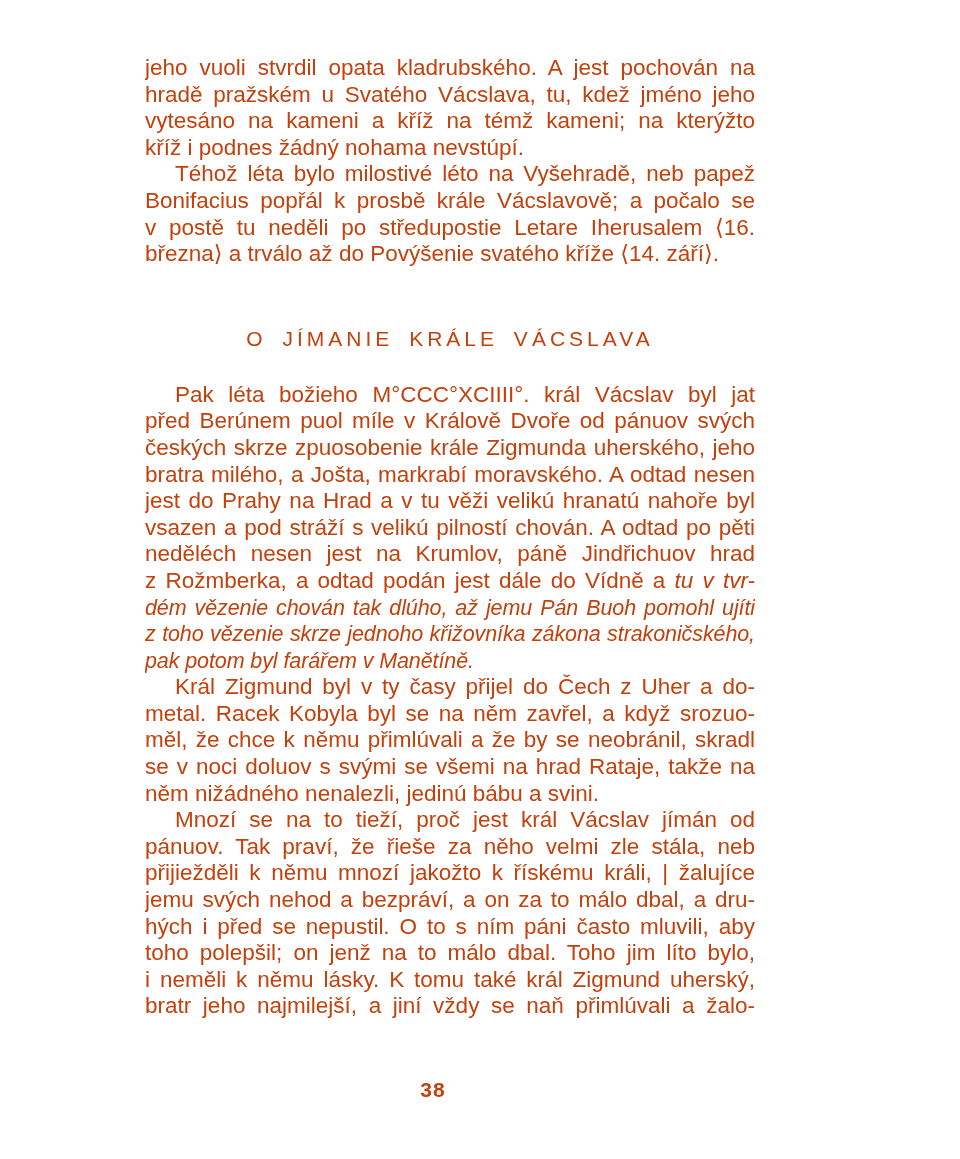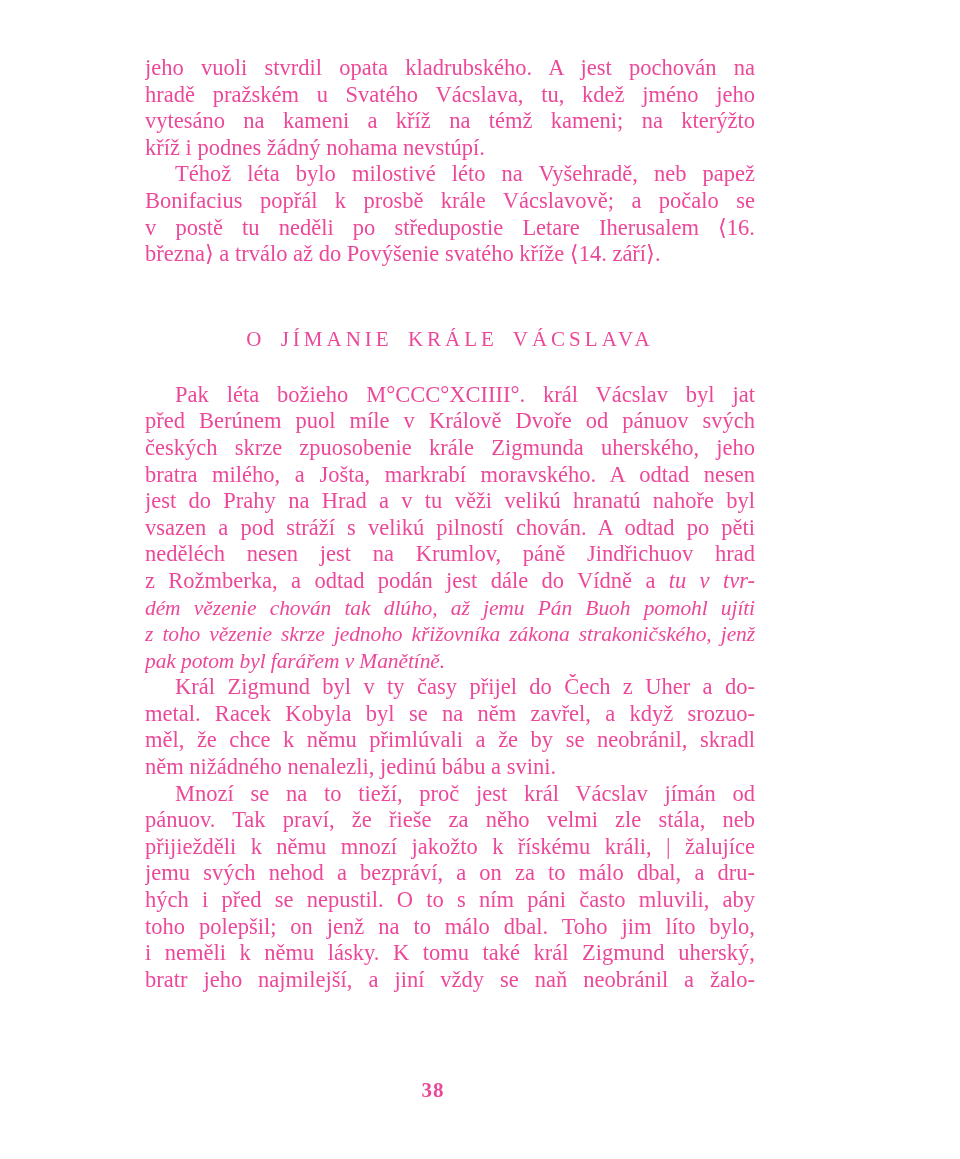--- a/index.html
+++ b/index.html
@@ -1,21 +1,21 @@
 <!DOCTYPE html>
 <html><head>
 <meta charset="utf-8">
 <style>
   html,body { margin:0; padding:0; background:#ffffff; }
   .page {
     position:relative;
     width:960px; height:1159px;
     background:#ffffff;
-    color:#ec4899;
-    font-family:Liberation Serif, serif;
+    color:#c2410c;
+    font-family:Liberation Sans, sans-serif;
     overflow:hidden;
   }
   .text-block {
     position:absolute;
     left:145px; top:55px;
     width:610px;
   }
   .line {
     position:relative;
     font-size:22.5px;
@@ -69,24 +69,25 @@
       <div class="line just"><span class="rm">jest do Prahy na Hrad a v tu věži velikú hranatú nahoře byl</span></div>
       <div class="line just"><span class="rm">vsazen a pod stráží s velikú pilností chován. A odtad po pěti</span></div>
       <div class="line just"><span class="rm">neděléch nesen jest na Krumlov, páně Jindřichuov hrad</span></div>
       <div class="line just"><span class="rm">z Rožmberka, a odtad podán jest dále do Vídně a </span><span class="it">tu v tvr-</span></div>
       <div class="line just ital-line"><span class="it">dém vězenie chován tak dlúho, až jemu Pán Buoh pomohl ujíti</span></div>
       <div class="line just ital-line"><span class="it">z toho vězenie skrze jednoho křižovníka zákona strakoničského, jenž</span></div>
       <div class="line ital-line"><span class="it">pak potom byl farářem v Manětíně.</span></div>
       <div class="line just indent"><span class="rm">Král Zigmund byl v ty časy přijel do Čech z Uher a do-</span></div>
       <div class="line just"><span class="rm">metal. Racek Kobyla byl se na něm zavřel, a když srozuo-</span></div>
       <div class="line just"><span class="rm">měl, že chce k němu přimlúvali a že by se neobránil, skradl</span></div>
+      <div class="line just"><span class="rm">se v noci doluov s svými se všemi na hrad Rataje, takže na</span></div>
       <div class="line"><span class="rm">něm nižádného nenalezli, jedinú bábu a svini.</span></div>
       <div class="line just indent"><span class="rm">Mnozí se na to tieží, proč jest král Vácslav jímán od</span></div>
       <div class="line just"><span class="rm">pánuov. Tak praví, že řieše za něho velmi zle stála, neb</span></div>
       <div class="line just"><span class="rm">přijiežděli k němu mnozí jakožto k řískému králi, | žalujíce</span></div>
       <div class="line just"><span class="rm">jemu svých nehod a bezpráví, a on za to málo dbal, a dru-</span></div>
       <div class="line just"><span class="rm">hých i před se nepustil. O to s ním páni často mluvili, aby</span></div>
       <div class="line just"><span class="rm">toho polepšil; on jenž na to málo dbal. Toho jim líto bylo,</span></div>
       <div class="line just"><span class="rm">i neměli k němu lásky. K tomu také král Zigmund uherský,</span></div>
-      <div class="line just"><span class="rm">bratr jeho najmilejší, a jiní vždy se naň neobránil a žalo-</span></div>
+      <div class="line just"><span class="rm">bratr jeho najmilejší, a jiní vždy se naň přimlúvali a žalo-</span></div>
     </div>
   <div class="page-number">38</div>
 </div>
 
 </body></html>

